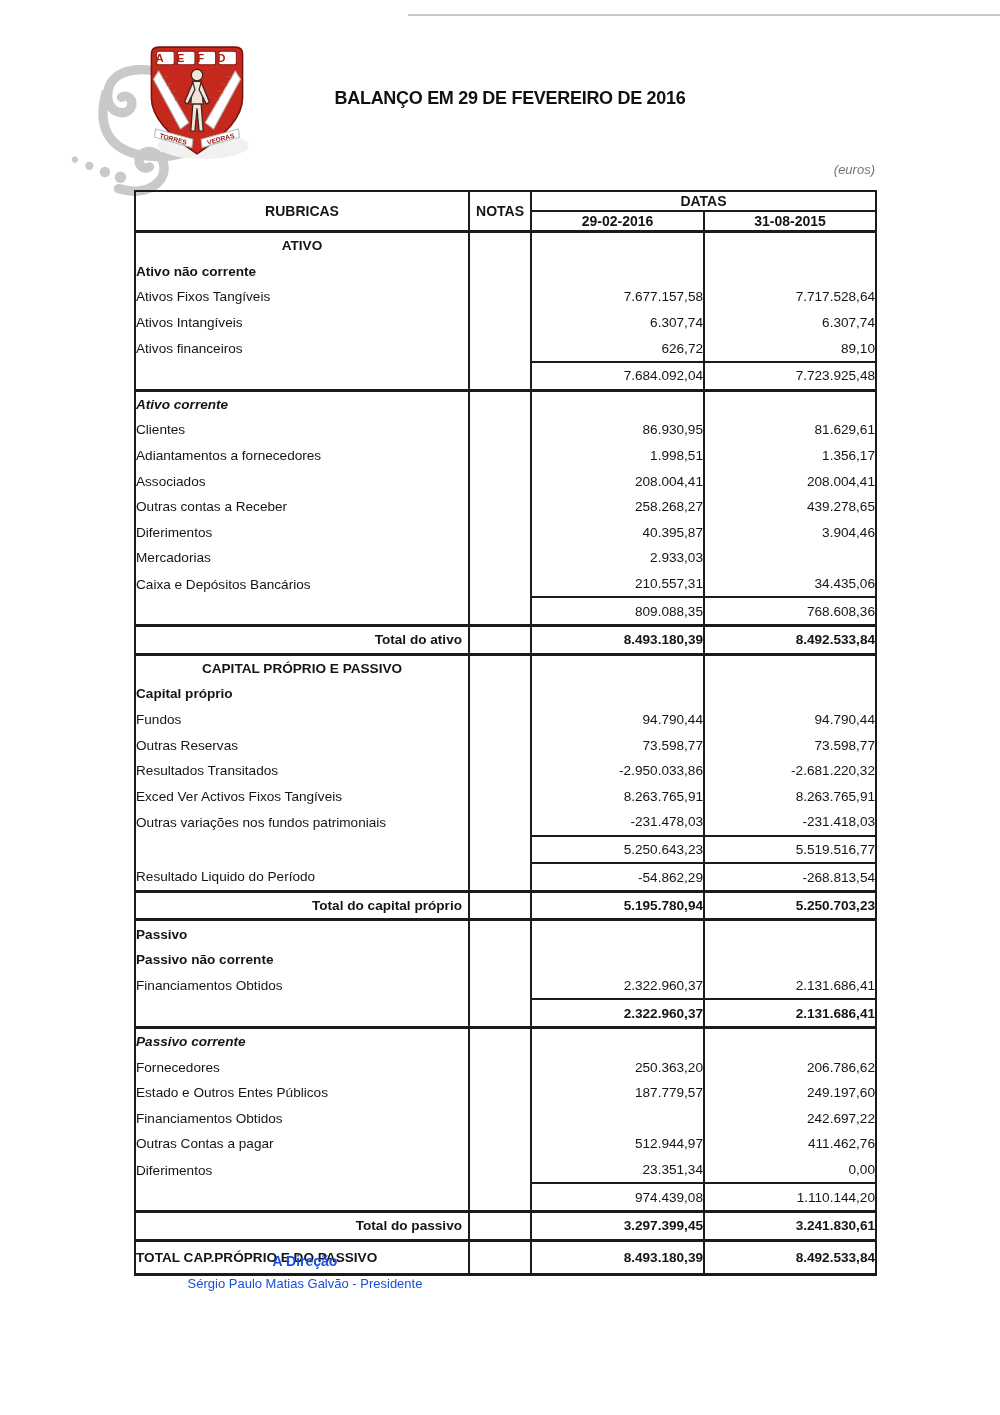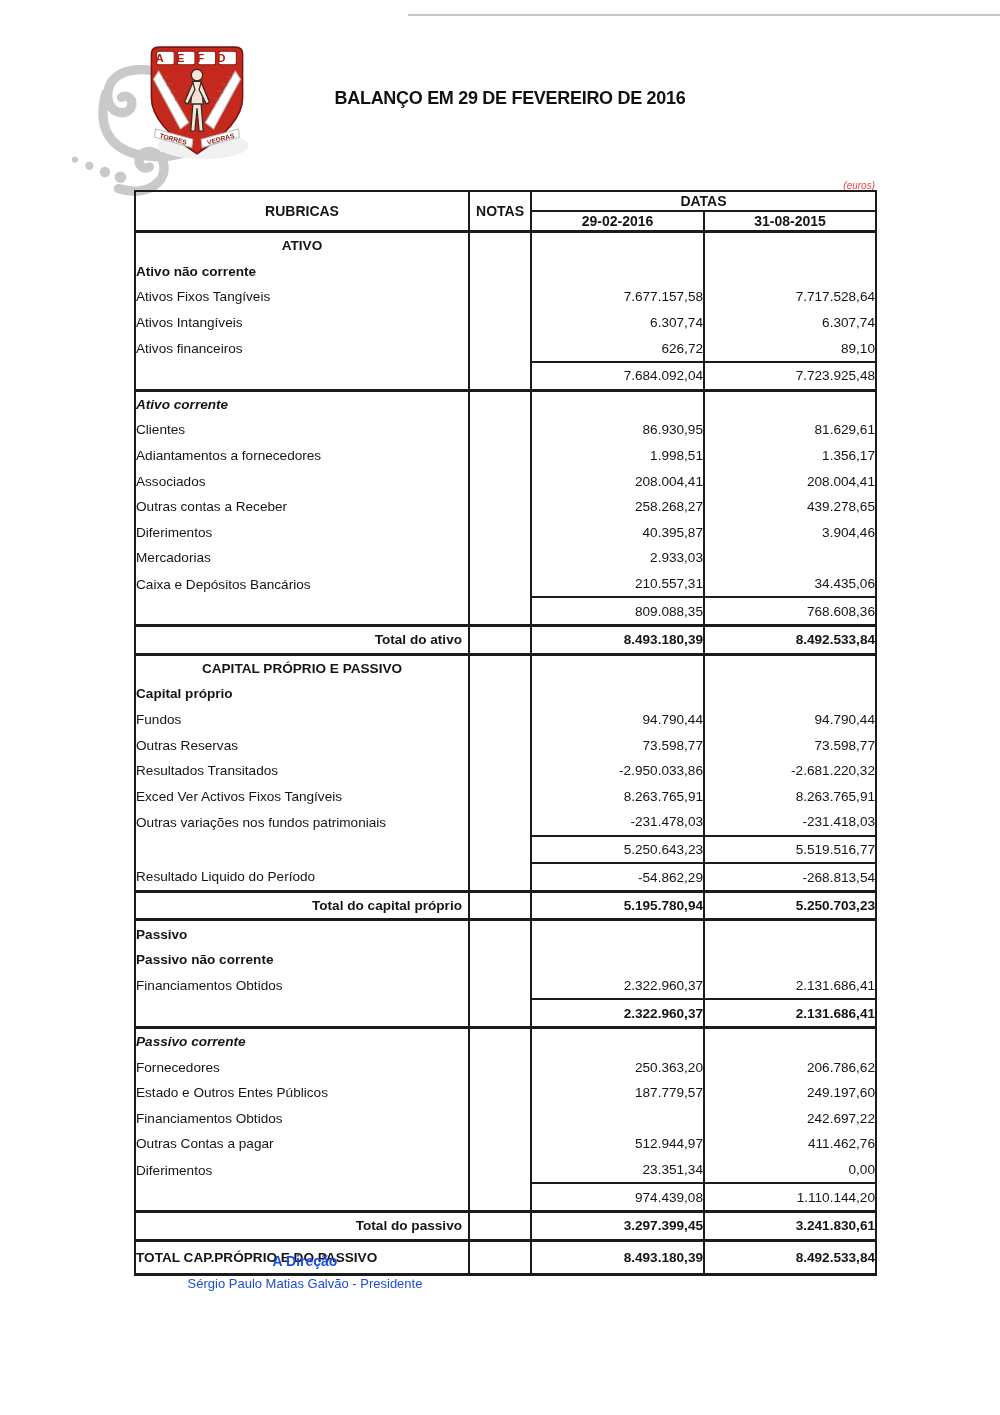--- a/index.html
+++ b/index.html
@@ -8,22 +8,22 @@
     font-family:"Liberation Sans","DejaVu Sans",sans-serif;color:#1b1b1b;overflow:hidden;
   }
   .top-rule{position:absolute;left:408px;top:14px;width:592px;height:2px;background:#9a9a9a;opacity:.55;}
   .ornament{position:absolute;left:36px;top:56px;width:200px;height:145px;}
   .crest{position:absolute;left:144px;top:44px;width:106px;height:116px;}
   .title{
     position:absolute;left:250px;top:88px;width:520px;margin:0;
     font-size:18px;font-weight:bold;letter-spacing:-0.3px;white-space:nowrap;text-align:center;color:#111;
   }
   .euros{
-    position:absolute;left:134px;top:180px;width:741px;text-align:right;
-    font-size:10px;font-style:italic;color:#ef4444;
+    position:absolute;left:134px;top:162px;width:741px;text-align:right;
+    font-size:13px;font-style:italic;color:#737373;
   }
   table.balance{
     position:absolute;left:134px;top:190px;width:741px;
     border-collapse:collapse;table-layout:fixed;
     font-size:13.6px;color:#151515;
   }
   table.balance,
   table.balance th,
   table.balance td{border:2px solid #1b1b1b;}
   table.balance{border-width:2px;}

